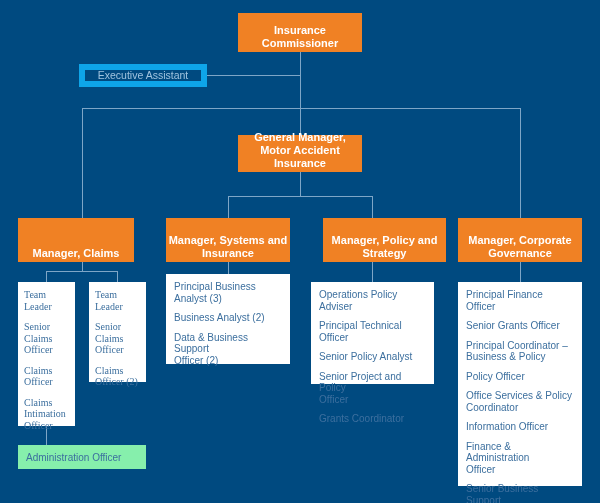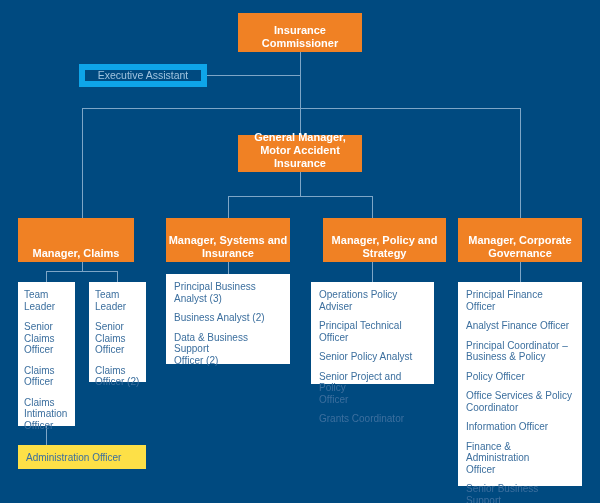--- a/index.html
+++ b/index.html
@@ -69,26 +69,26 @@
   }
   .panel .row {
     color: #3c6f9e;
     font-size: 10px;
     line-height: 11.5px;
     margin-bottom: 8px;
   }
   .panel .row:last-child { margin-bottom: 0; }
 
   .panel.narrow { padding: 7px 6px; }
-  .panel.narrow .row { margin-bottom: 9px; }
+  .panel.narrow .row { margin-bottom: 9px; font-family: Liberation Serif, serif; }
 
   
   .wbox {
     position: absolute;
-    background: #fde047;
+    background: #86efac;
     box-sizing: border-box;
     display: flex;
     align-items: center;
     padding: 0 8px;
     color: #3c6f9e;
     font-size: 10px;
     text-align: center;
   }
 </style>
 </head>
@@ -232,21 +232,21 @@
     <div class="row">
       <span>Grants Coordinator</span>
     </div>
   </div>
 
   <div class="panel" style="left:458px; top:282px; width:124px; height:204px;">
     <div class="row">
       <span>Principal Finance Officer</span>
     </div>
     <div class="row">
-      <span>Analyst Finance Officer</span>
+      <span>Senior Grants Officer</span>
     </div>
     <div class="row">
       <span>Principal Coordinator –</span><br>
       <span>Business &amp; Policy</span>
     </div>
     <div class="row">
       <span>Policy Officer</span>
     </div>
     <div class="row">
       <span>Office Services &amp; Policy</span><br>

